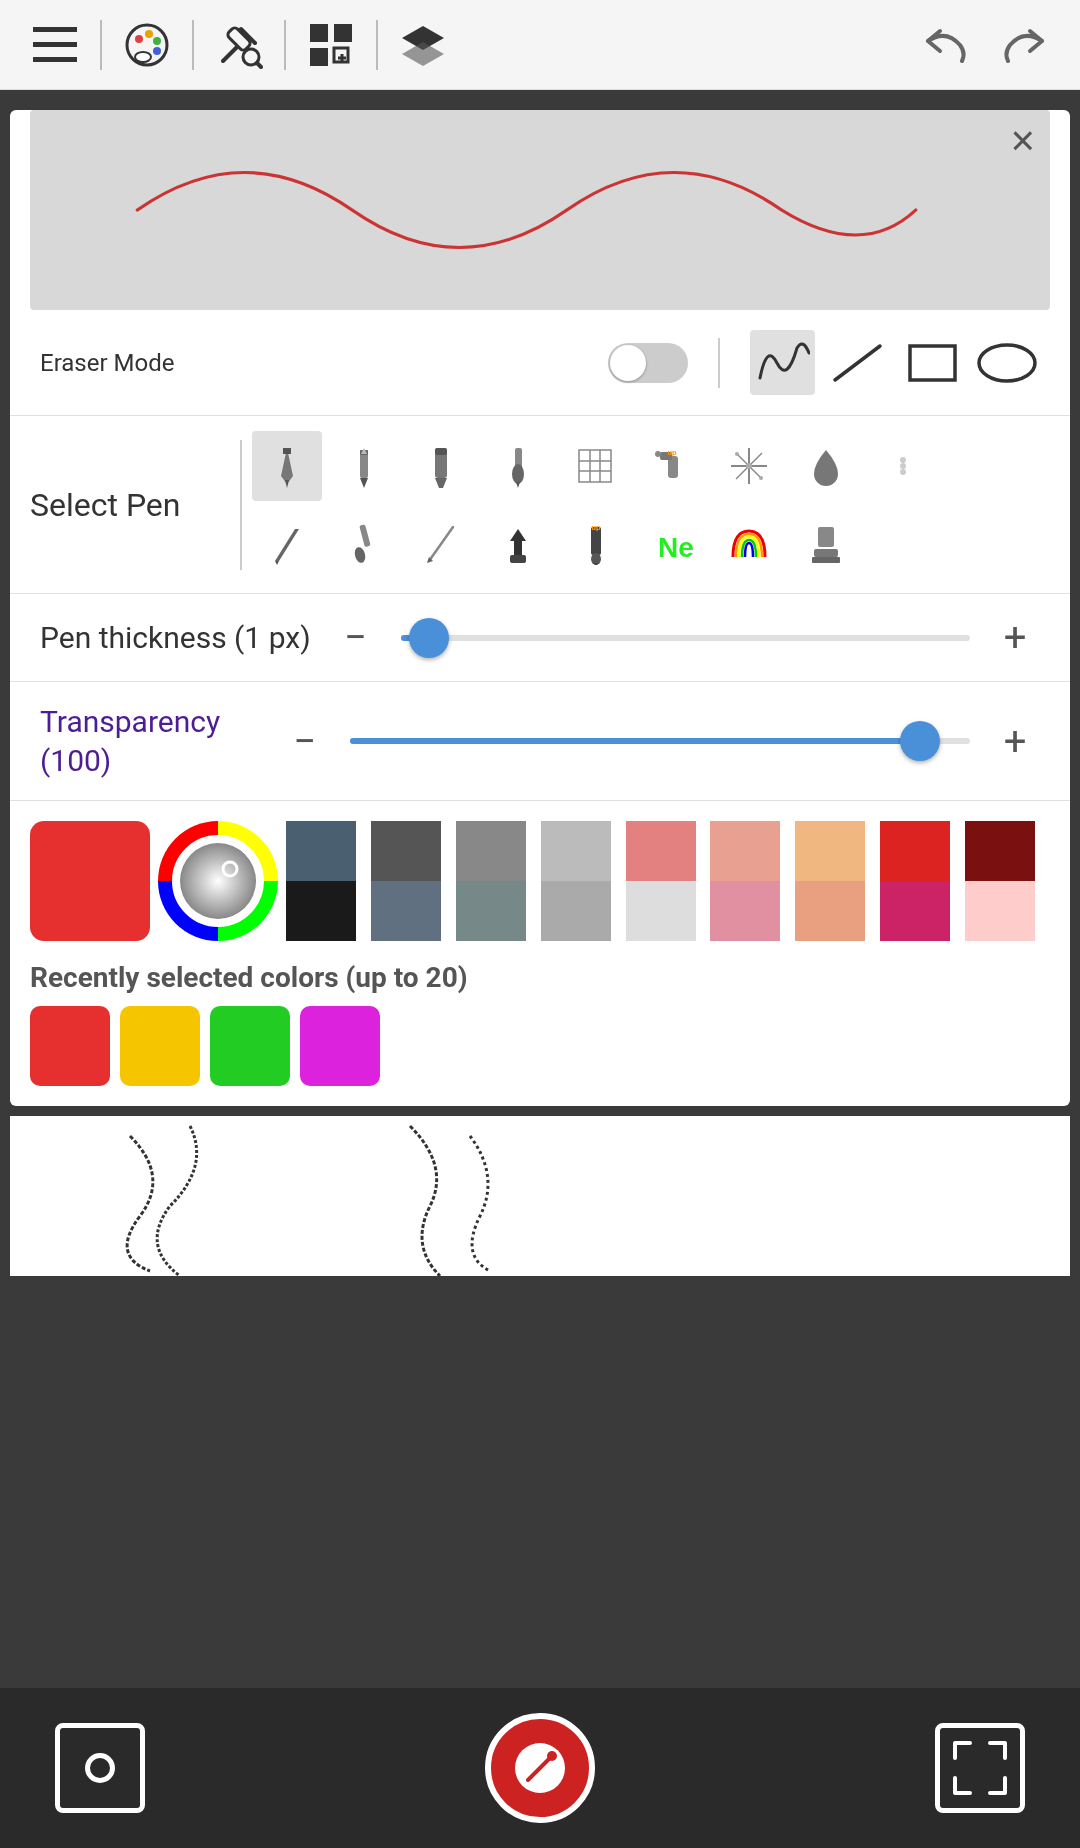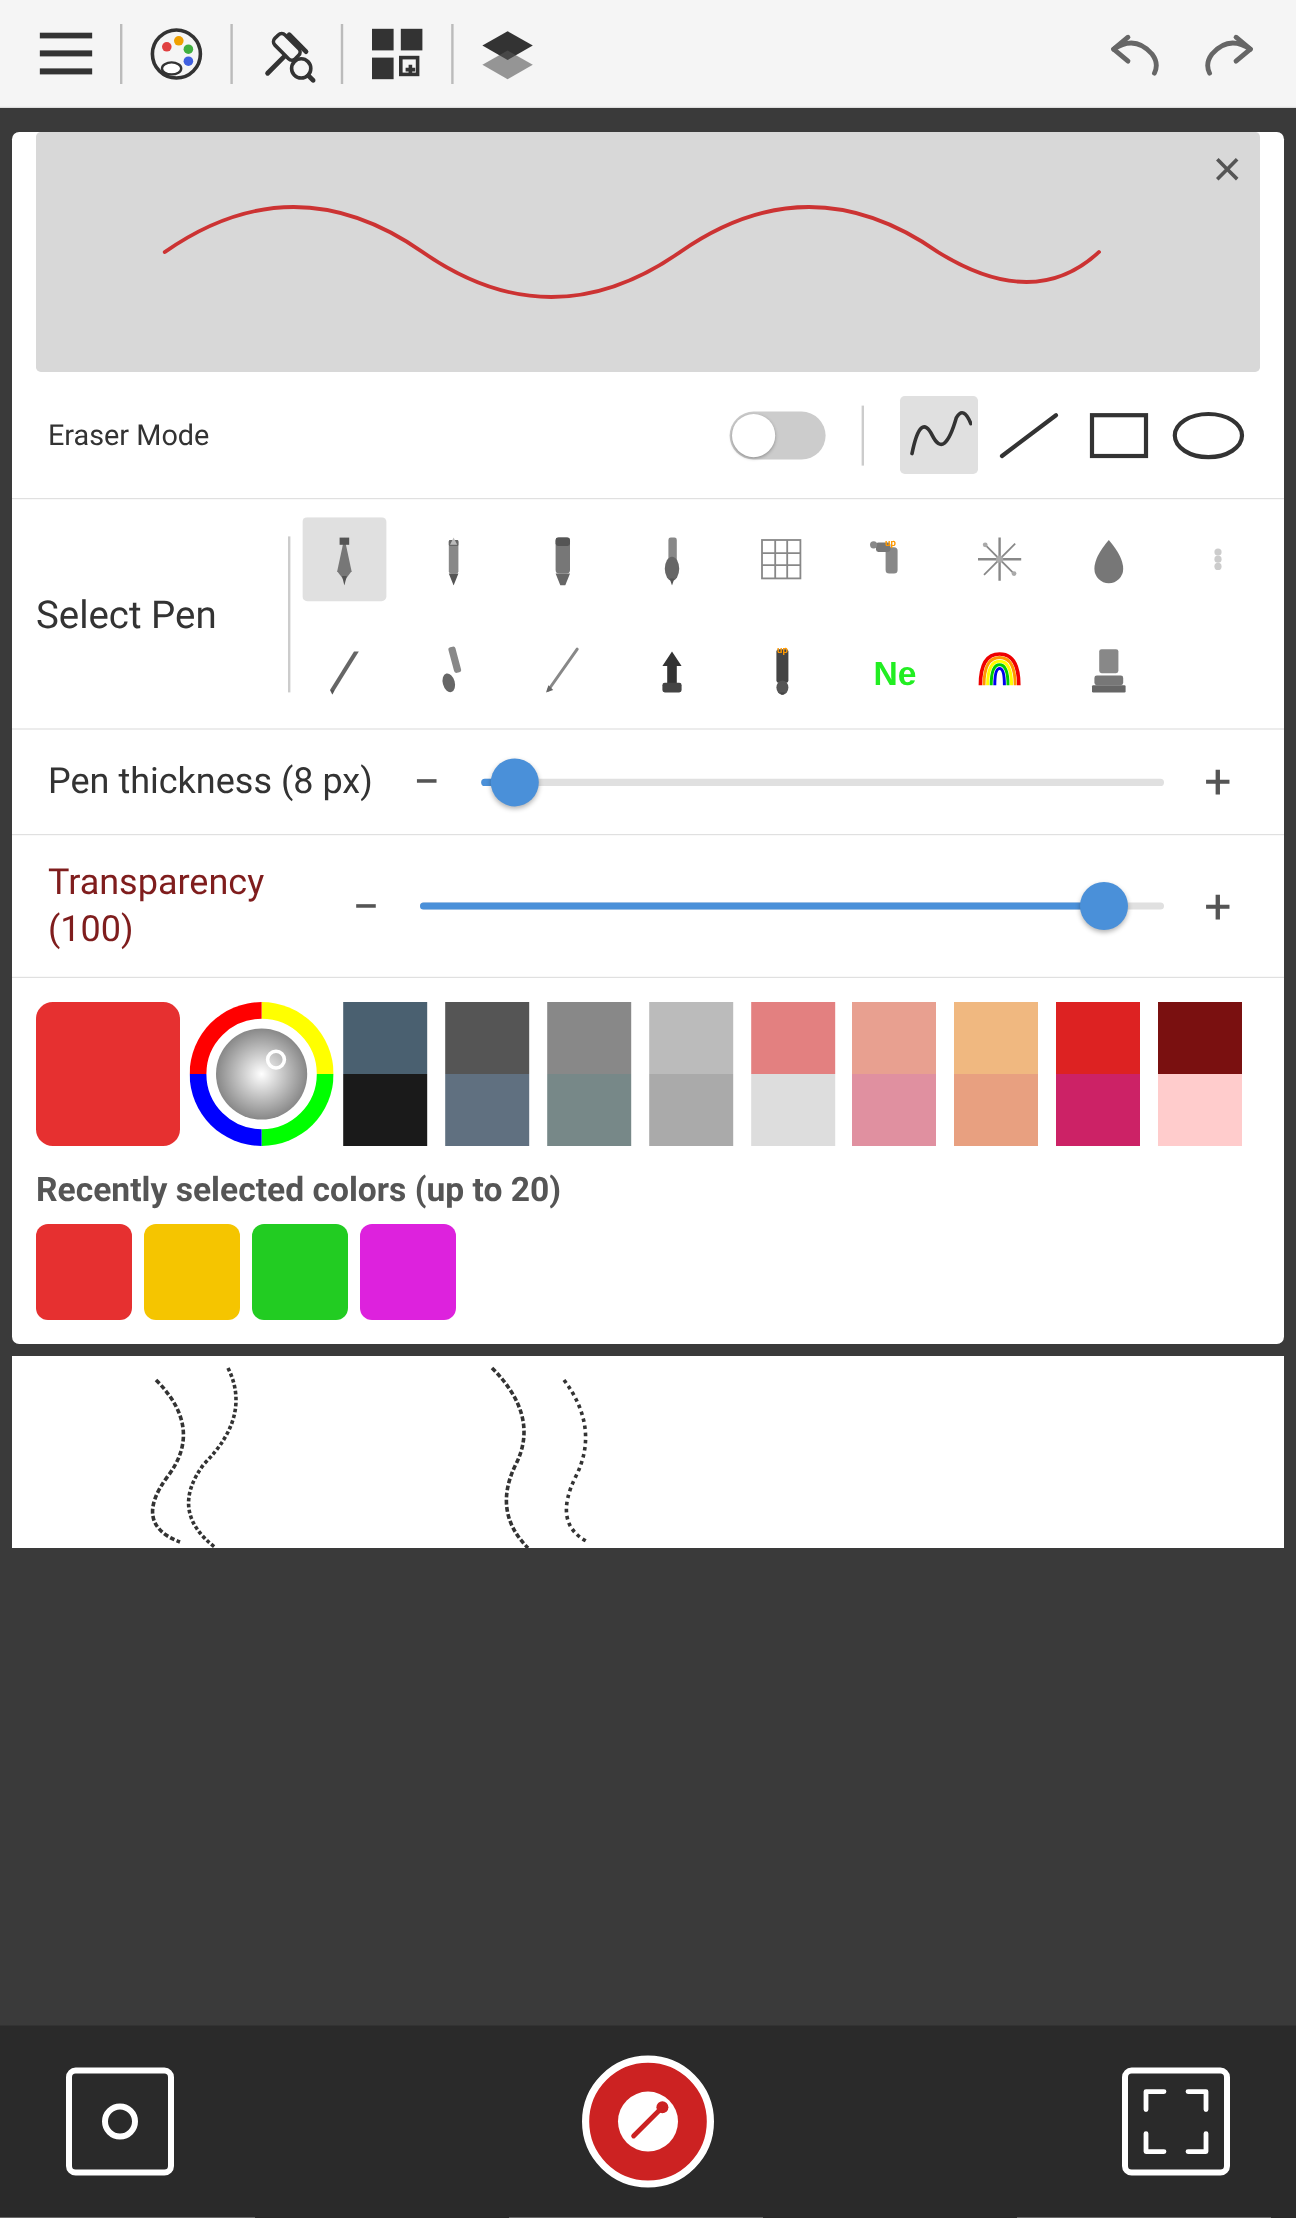--- a/index.html
+++ b/index.html
@@ -162,21 +162,21 @@
     .pen-divider {
       width: 2px;
       height: 130px;
       background: #ccc;
       margin: 0 10px;
     }
     .pen-grid {
       display: grid;
       grid-template-columns: repeat(9, 70px);
       grid-template-rows: repeat(2, 70px);
-      gap: 21px;
+      gap: 7px;
       flex: 1;
       overflow: hidden;
     }
     .pen-item {
       width: 70px;
       height: 70px;
       display: flex;
       align-items: center;
       justify-content: center;
       cursor: pointer;
@@ -235,21 +235,21 @@
     
     .transparency-row {
       display: flex;
       align-items: center;
       padding: 20px 30px;
       border-bottom: 1px solid #e0e0e0;
       gap: 20px;
     }
     .transparency-label {
       font-size: 30px;
-      color: #7f1d1d;
+      color: #4c1d95;
       min-width: 220px;
       line-height: 1.3;
     }
 
     
     .color-palette-section {
       padding: 20px 20px 10px 20px;
     }
     .color-palette-row {
       display: flex;
@@ -630,21 +630,21 @@
           <rect x="14" y="6" width="16" height="20" fill="#888" rx="2"></rect>
           <rect x="10" y="28" width="24" height="8" fill="#777" rx="2"></rect>
           <rect x="8" y="36" width="28" height="6" fill="#666" rx="1"></rect>
         </svg>
       </div>
       <div class="pen-item"></div>
     </div>
   </div>
 
   <div class="thickness-row">
-    <span class="thickness-label">Pen thickness (8 px)</span>
+    <span class="thickness-label">Pen thickness (1 px)</span>
     <span class="minus-btn">−</span>
     <div class="slider-track">
       <div class="slider-fill" style="width: 5%;"></div>
       <div class="slider-thumb" style="left: 5%;"></div>
     </div>
     <span class="plus-btn">+</span>
   </div>
 
   <div class="transparency-row">
     <div class="transparency-label">

